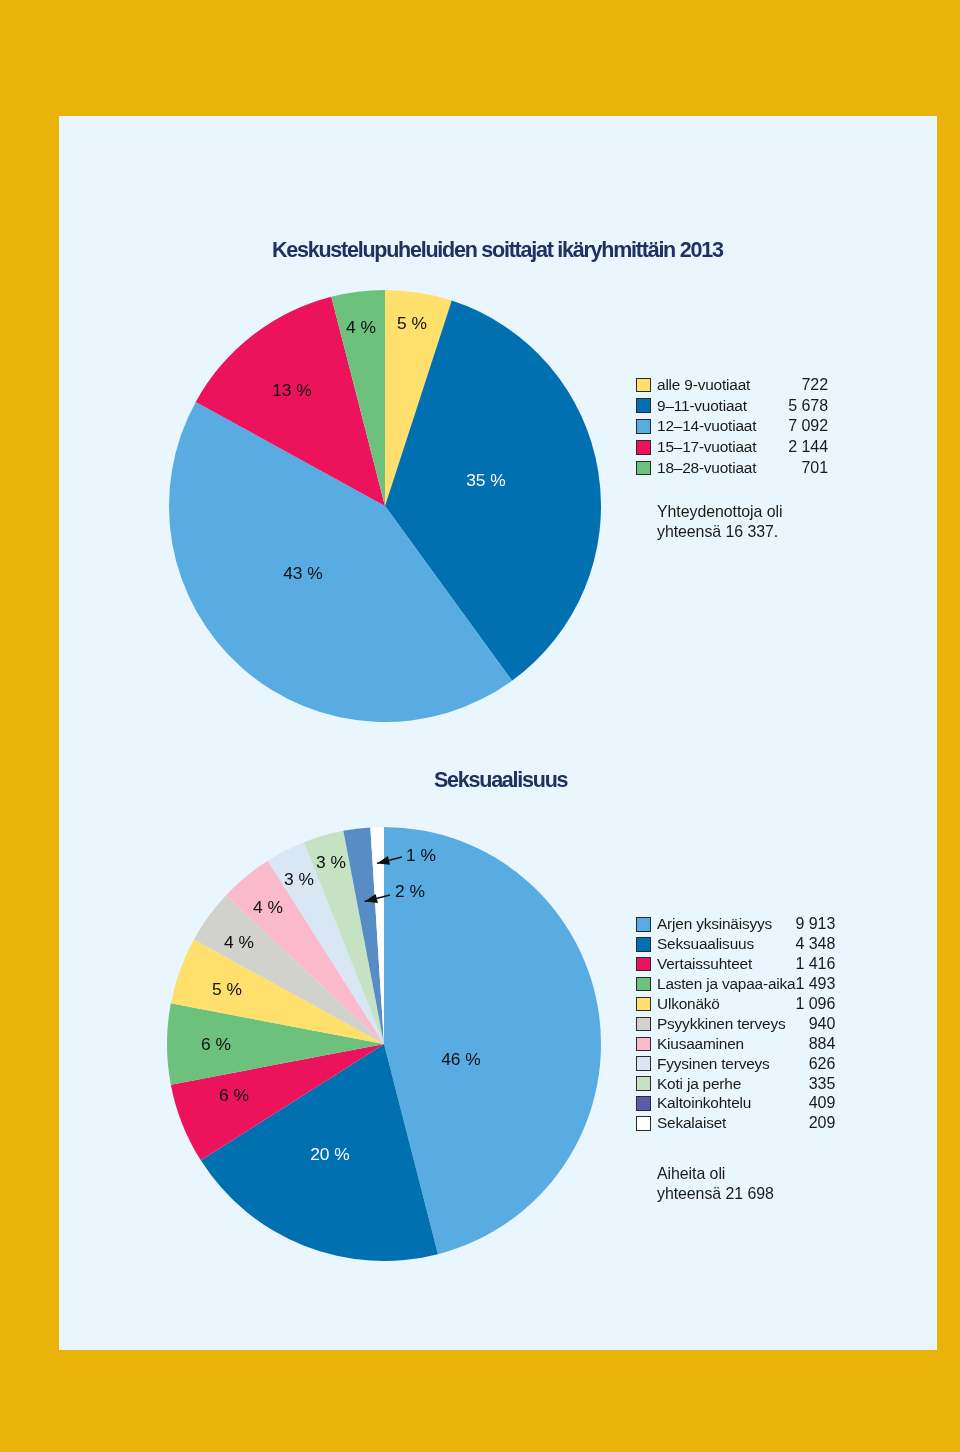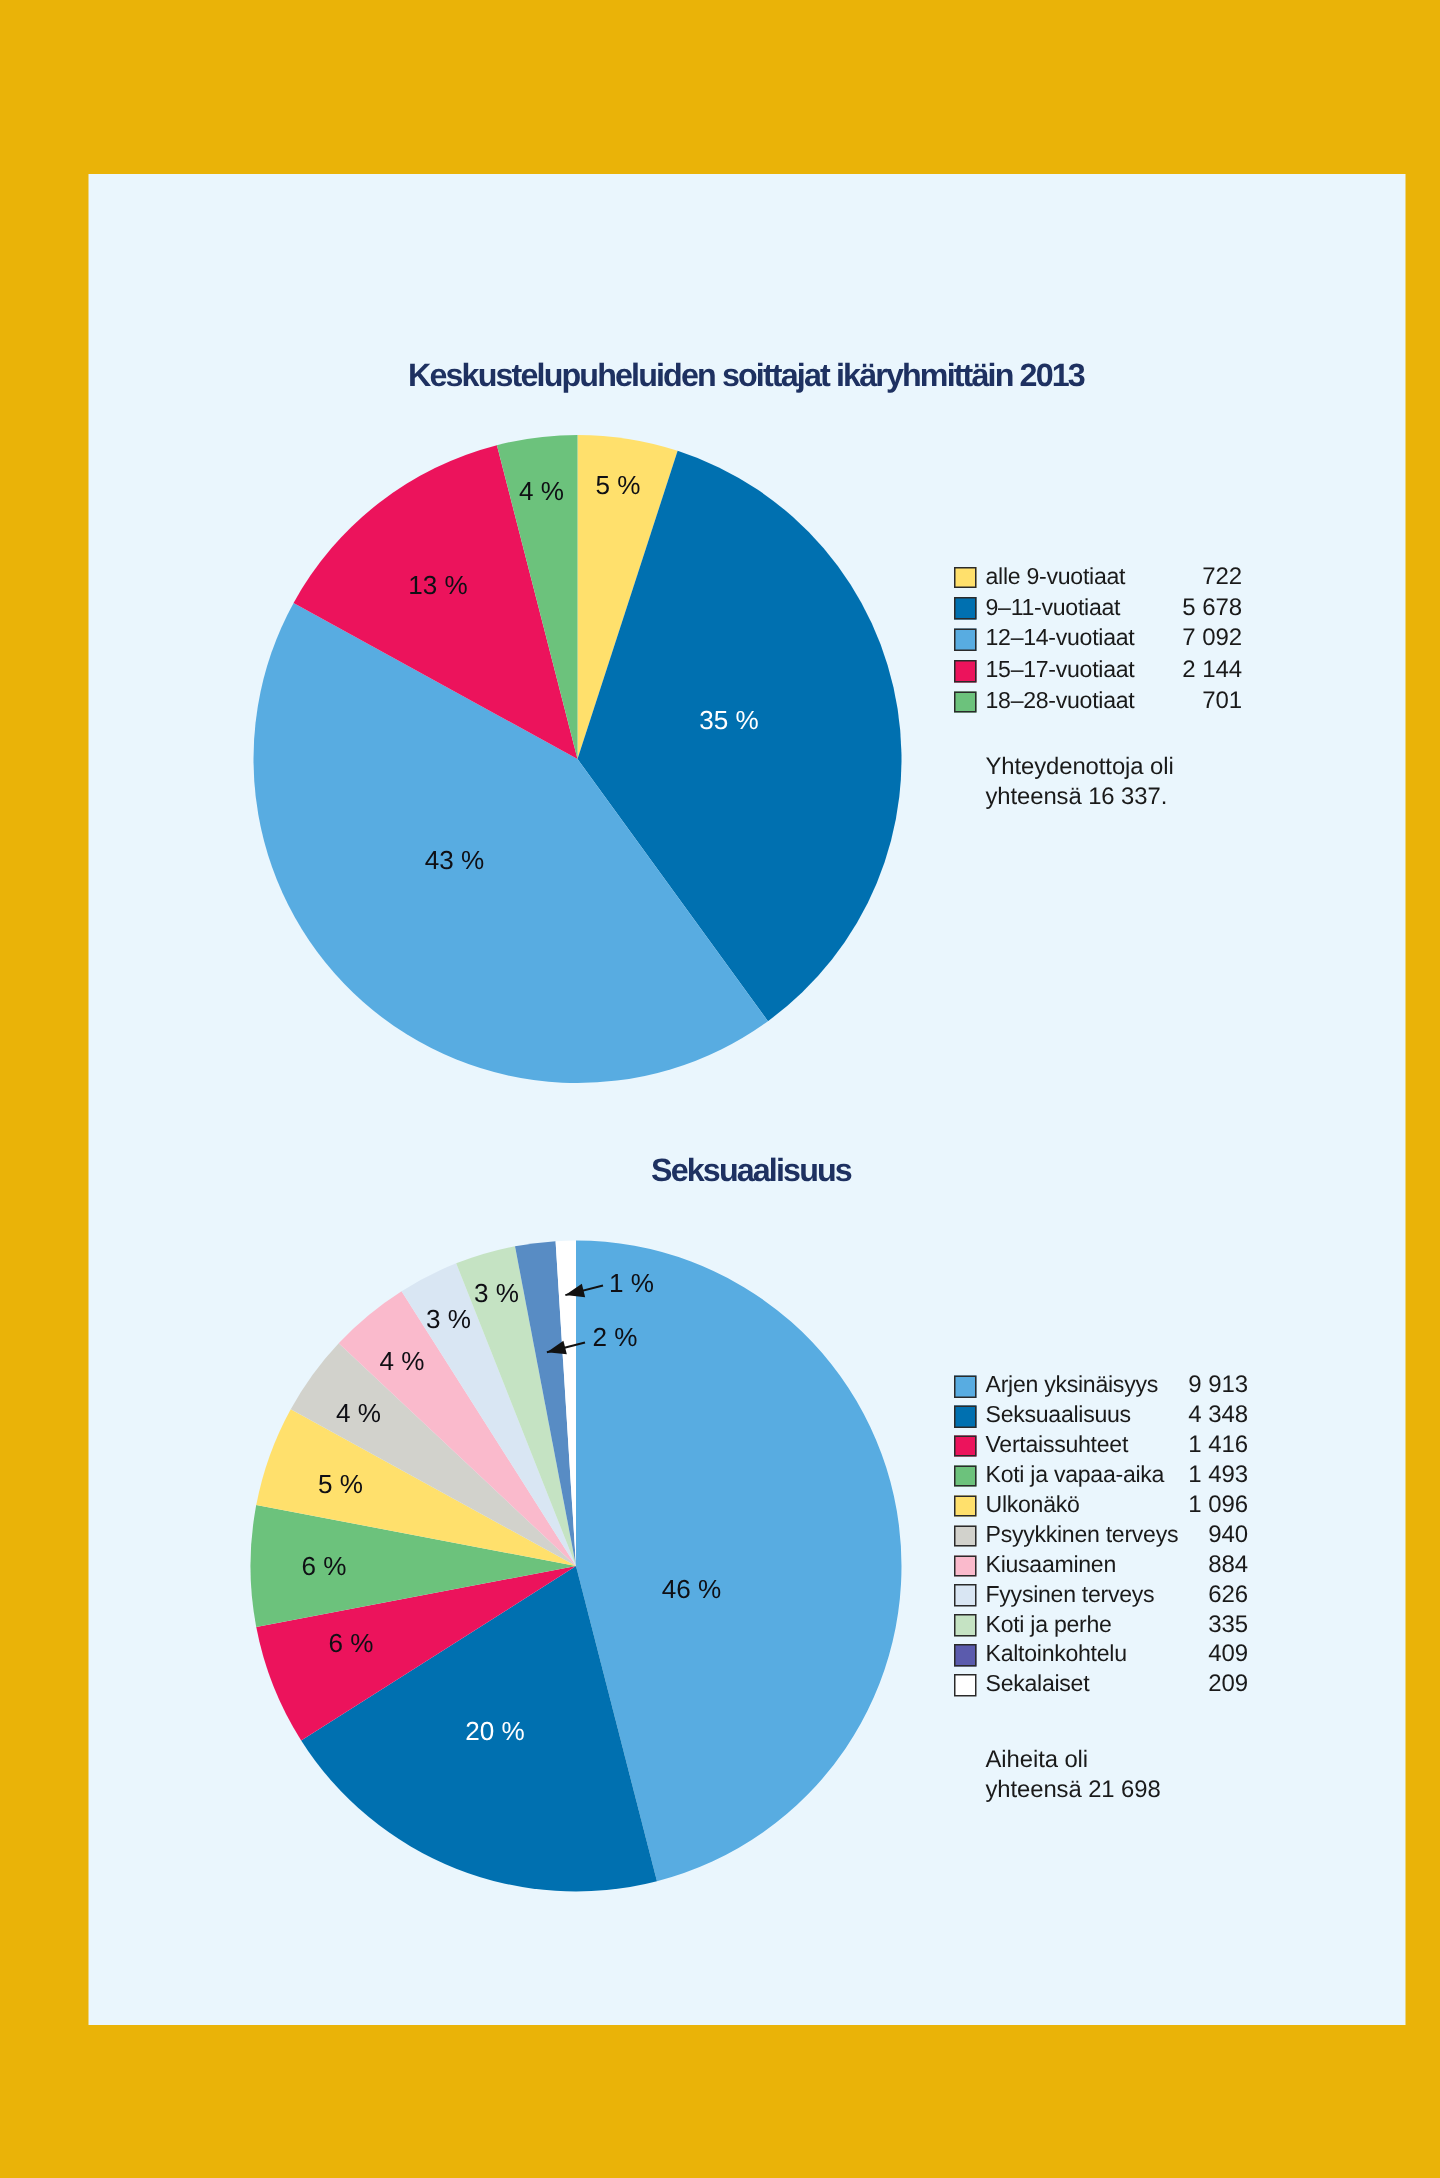--- a/index.html
+++ b/index.html
@@ -130,21 +130,21 @@
       <div class="legend-cell lg-label">Seksuaalisuus</div>
       <div class="legend-cell lg-val" style="justify-content: flex-end;">4 348</div>
       <div class="legend-cell">
         <span class="sw" style="background: rgb(236, 19, 92);"></span>
       </div>
       <div class="legend-cell lg-label">Vertaissuhteet</div>
       <div class="legend-cell lg-val" style="justify-content: flex-end;">1 416</div>
       <div class="legend-cell">
         <span class="sw" style="background: rgb(108, 194, 124);"></span>
       </div>
-      <div class="legend-cell lg-label">Koti ja vapaa-aika</div>
+      <div class="legend-cell lg-label">Lasten ja vapaa-aika</div>
       <div class="legend-cell lg-val" style="justify-content: flex-end;">1 493</div>
       <div class="legend-cell">
         <span class="sw" style="background: rgb(255, 224, 108);"></span>
       </div>
       <div class="legend-cell lg-label">Ulkonäkö</div>
       <div class="legend-cell lg-val" style="justify-content: flex-end;">1 096</div>
       <div class="legend-cell">
         <span class="sw" style="background: rgb(210, 210, 204);"></span>
       </div>
       <div class="legend-cell lg-label">Psyykkinen terveys</div>

